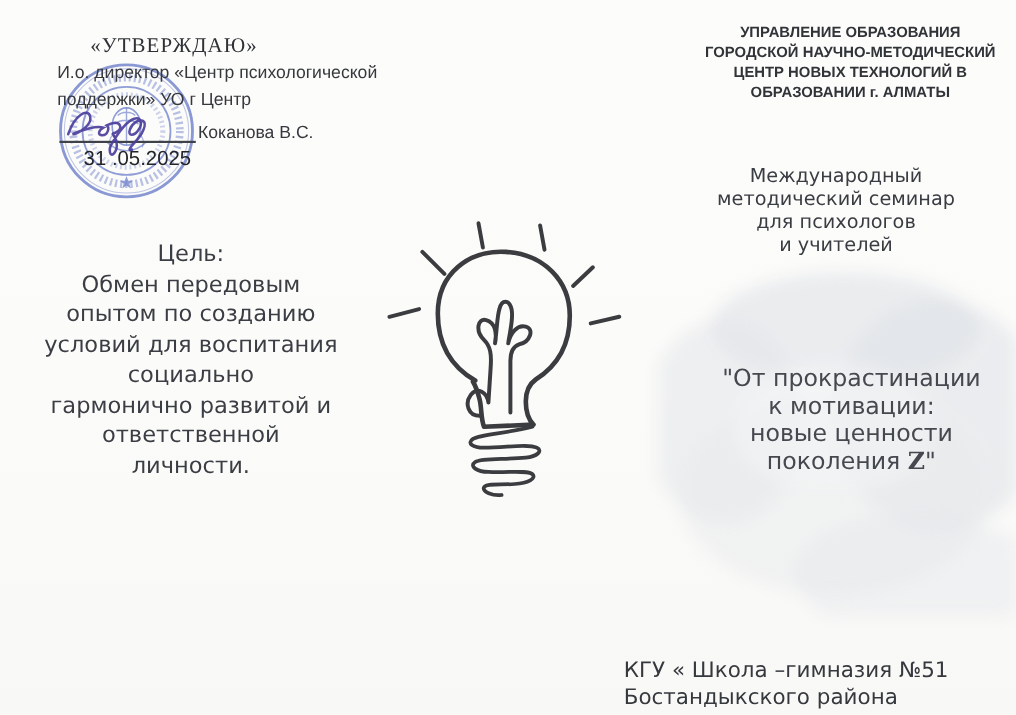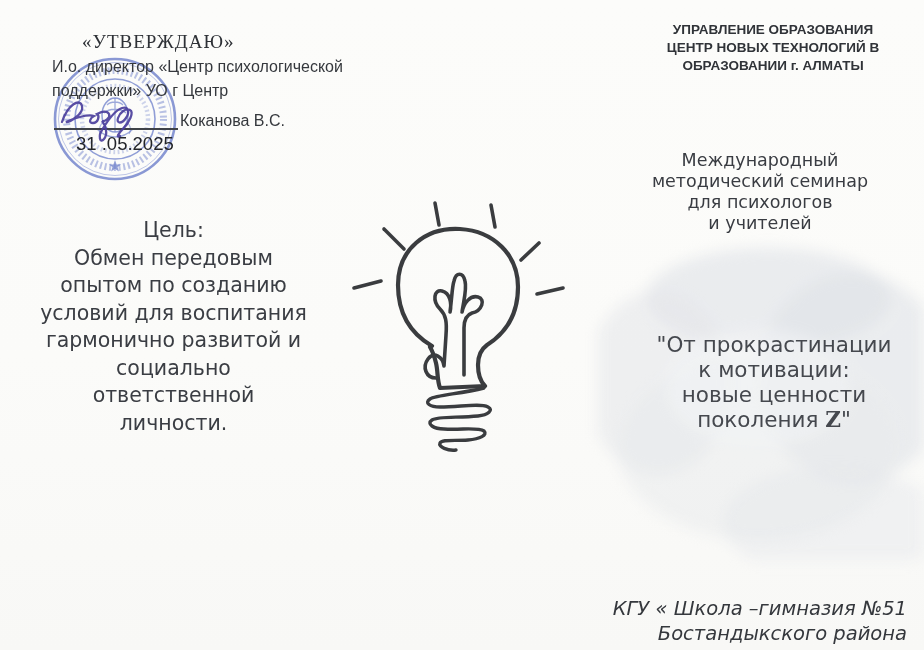--- a/index.html
+++ b/index.html
@@ -37,22 +37,22 @@
   
   .bulb{position:absolute;left:340px;top:175px;z-index:1;}
 
   
   .blob{position:absolute;left:598px;top:238px;z-index:0;filter:blur(7px);}
   .title{position:absolute;left:628px;top:332px;width:292px;text-align:center;z-index:2;
          font-size:21.5px;color:#45484e;line-height:25px;font-weight:500;}
   .title .z{font-family:"DejaVu Serif",serif;font-weight:bold;}
 
   
-  .footer{position:absolute;right:17px;top:596px;width:340px;text-align:right;
-          font-size:19.5px;color:#35383d;line-height:25px;font-style:italic;}
+  .footer{position:absolute;right:17px;top:596px;width:340px;text-align:left;
+          font-size:19.5px;color:#35383d;line-height:25px;}
 </style>
 </head>
 <body>
 
 <div class="page">
 
   <svg class="stamp" width="132" height="132" viewBox="0 0 132 132">
     <g fill="none" stroke="#5e72c6">
       <circle cx="66" cy="66" r="60" stroke-width="2.6" opacity="0.85"></circle>
       <circle cx="66" cy="66" r="56.5" stroke-width="1" opacity="0.45"></circle>
@@ -80,38 +80,39 @@
 
   <svg class="signature" width="120" height="52" viewBox="0 0 120 52">
     <path d="M4,30 C10,12 22,6 24,14 C26,22 12,30 8,30 C16,26 30,22 36,24 C32,26 30,31 35,31
              C40,31 42,24 39,22 C43,20 49,18 51,22 C53,26 46,30 44,29 C48,34 50,42 46,47
              C42,52 40,44 44,38 C50,28 58,18 64,16 C70,14 72,20 68,26 C64,32 58,32 60,26
              C62,20 68,16 72,18 C76,20 72,30 64,38 C60,42 58,46 62,44" fill="none" stroke="#4b3f9c" stroke-width="2.3" stroke-linecap="round" opacity="0.92"></path>
   </svg>
 
   <div class="org-header">
     <div>УПРАВЛЕНИЕ ОБРАЗОВАНИЯ</div>
+    <div>ГОРОДСКОЙ НАУЧНО-МЕТОДИЧЕСКИЙ</div>
     <div>ЦЕНТР  НОВЫХ ТЕХНОЛОГИЙ В</div>
     <div>ОБРАЗОВАНИИ г. АЛМАТЫ</div>
   </div>
 
   <div class="seminar">
     <div>Международный</div>
     <div>методический семинар</div>
     <div>для психологов</div>
     <div>и учителей</div>
   </div>
 
   <div class="goal">
     <div>Цель:</div>
     <div>Обмен передовым</div>
     <div>опытом по созданию</div>
     <div>условий для воспитания</div>
+    <div>социально</div>
     <div>гармонично развитой и</div>
-    <div>социально</div>
     <div>ответственной</div>
     <div>личности.</div>
   </div>
 
   <svg class="bulb" width="240" height="295" viewBox="0 0 240 295">
     <g fill="none" stroke="#3a3c3f" stroke-linecap="round" stroke-linejoin="round">
 
       <path d="M14,113 L41,106" stroke-width="3.6"></path>
       <path d="M44,54 L64,74" stroke-width="3.6"></path>
       <path d="M95,28 L99,50" stroke-width="3.6"></path>

